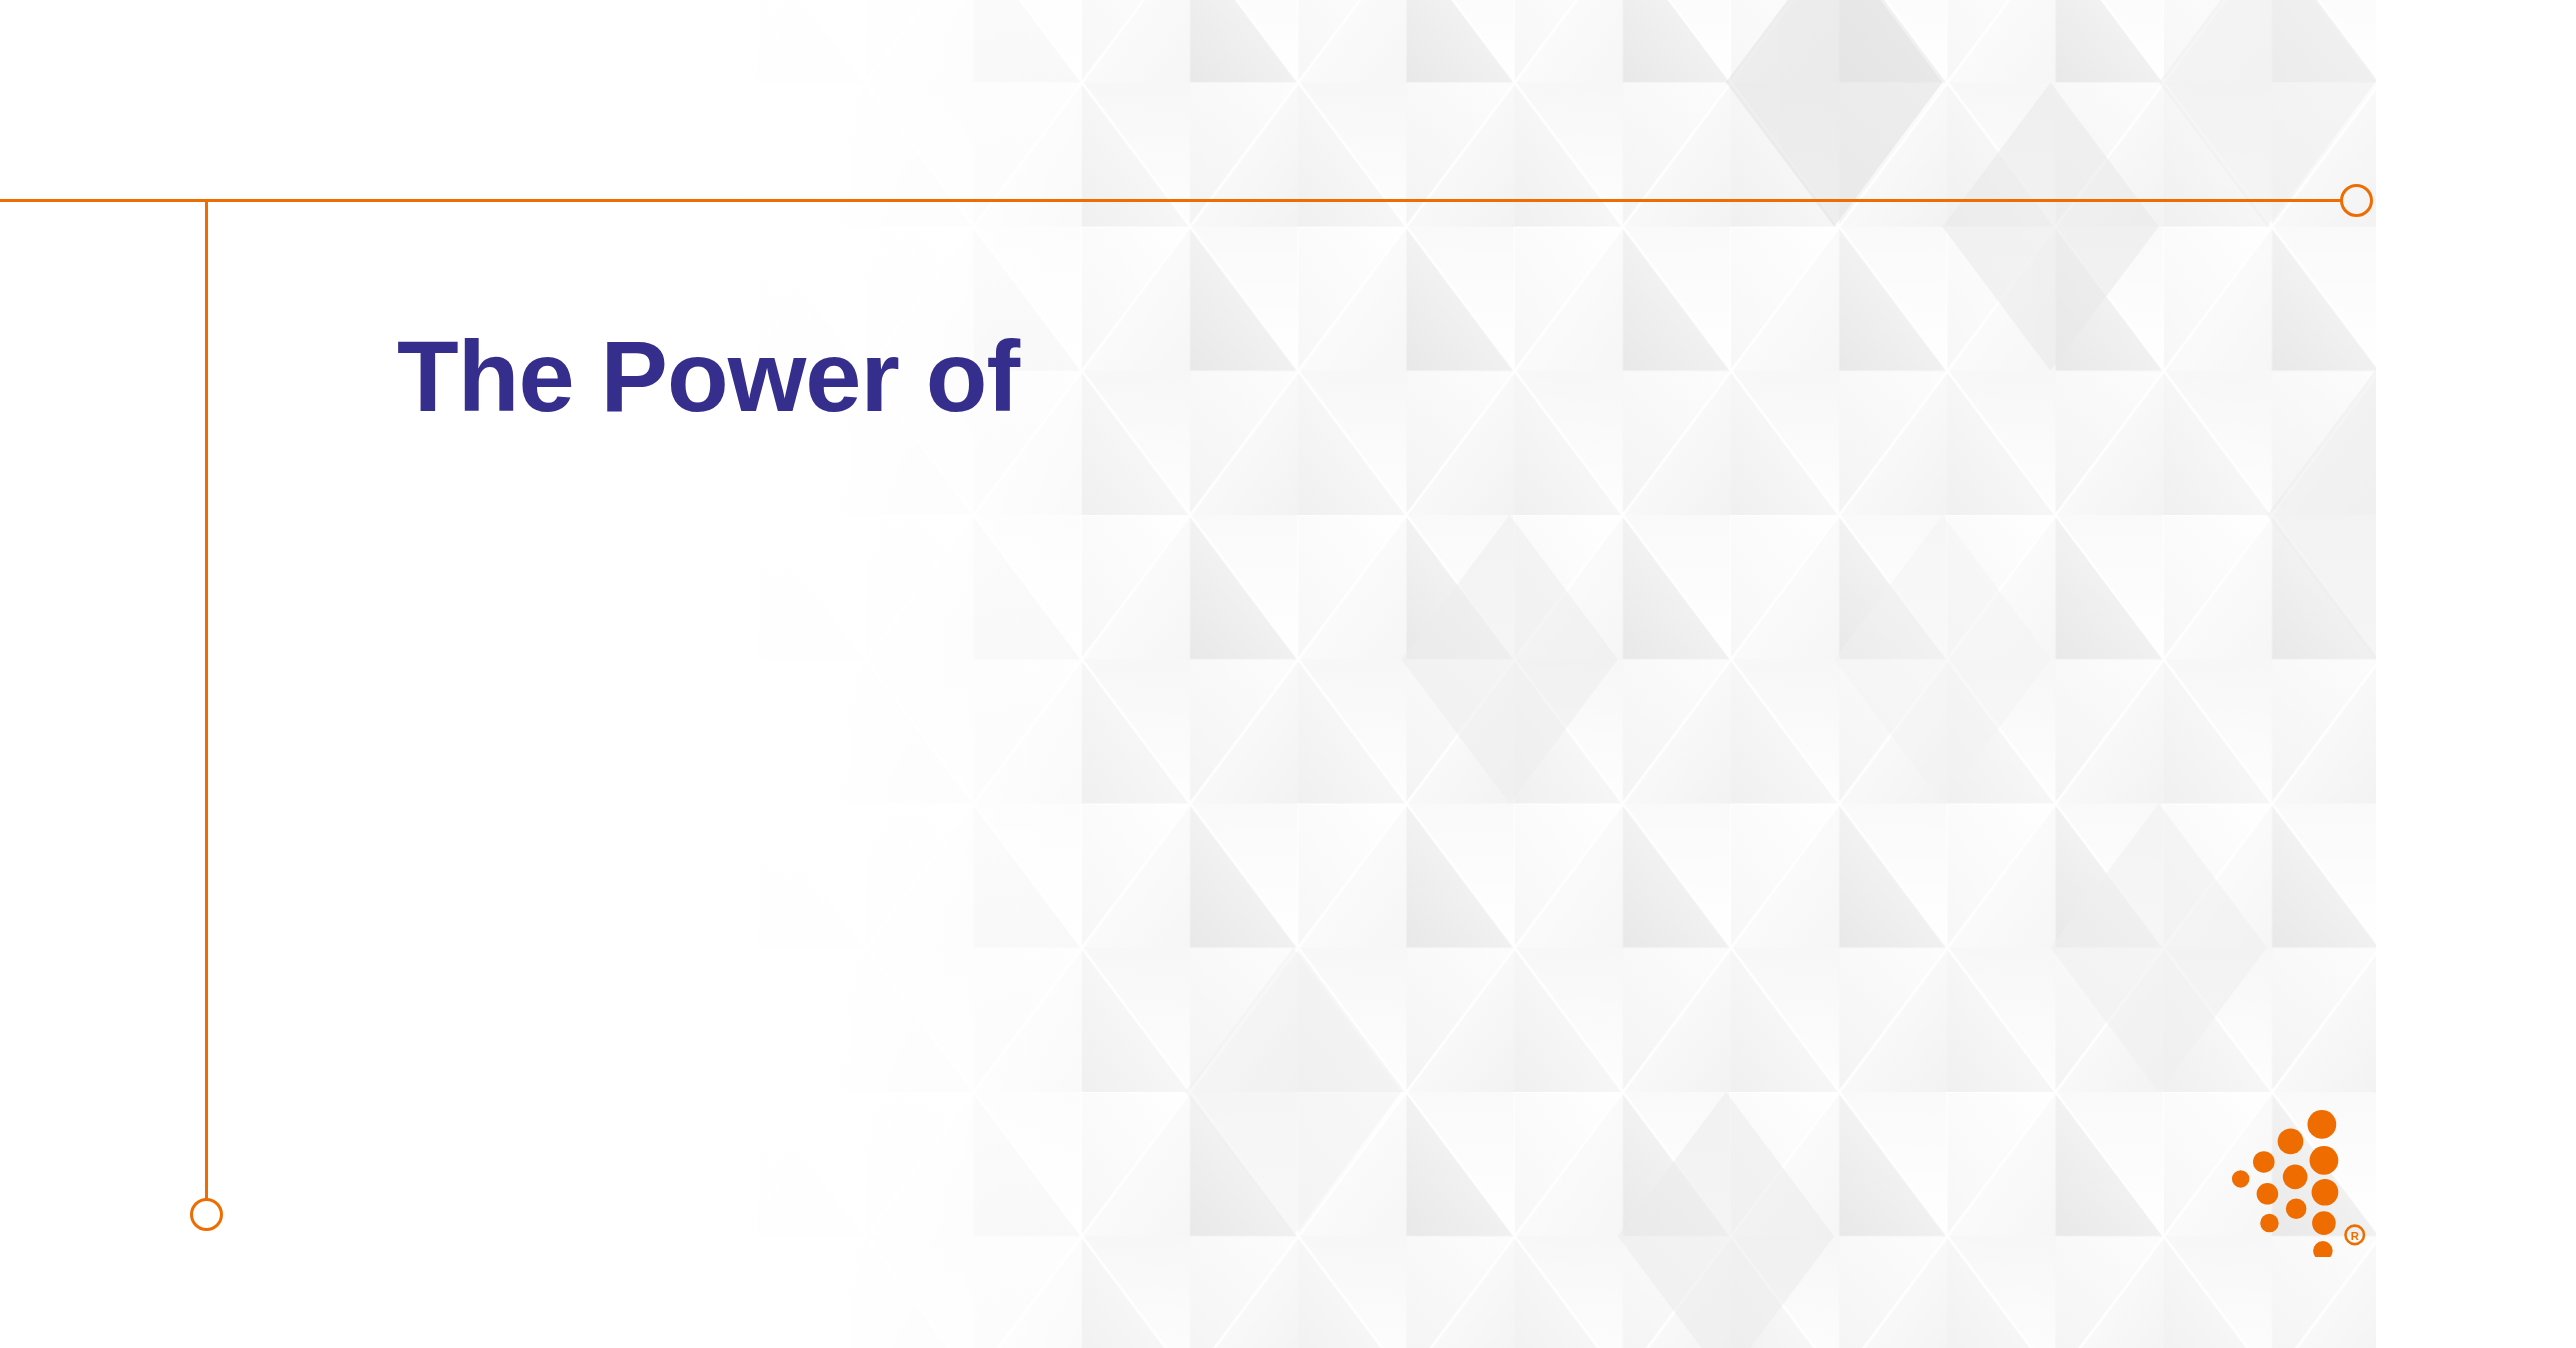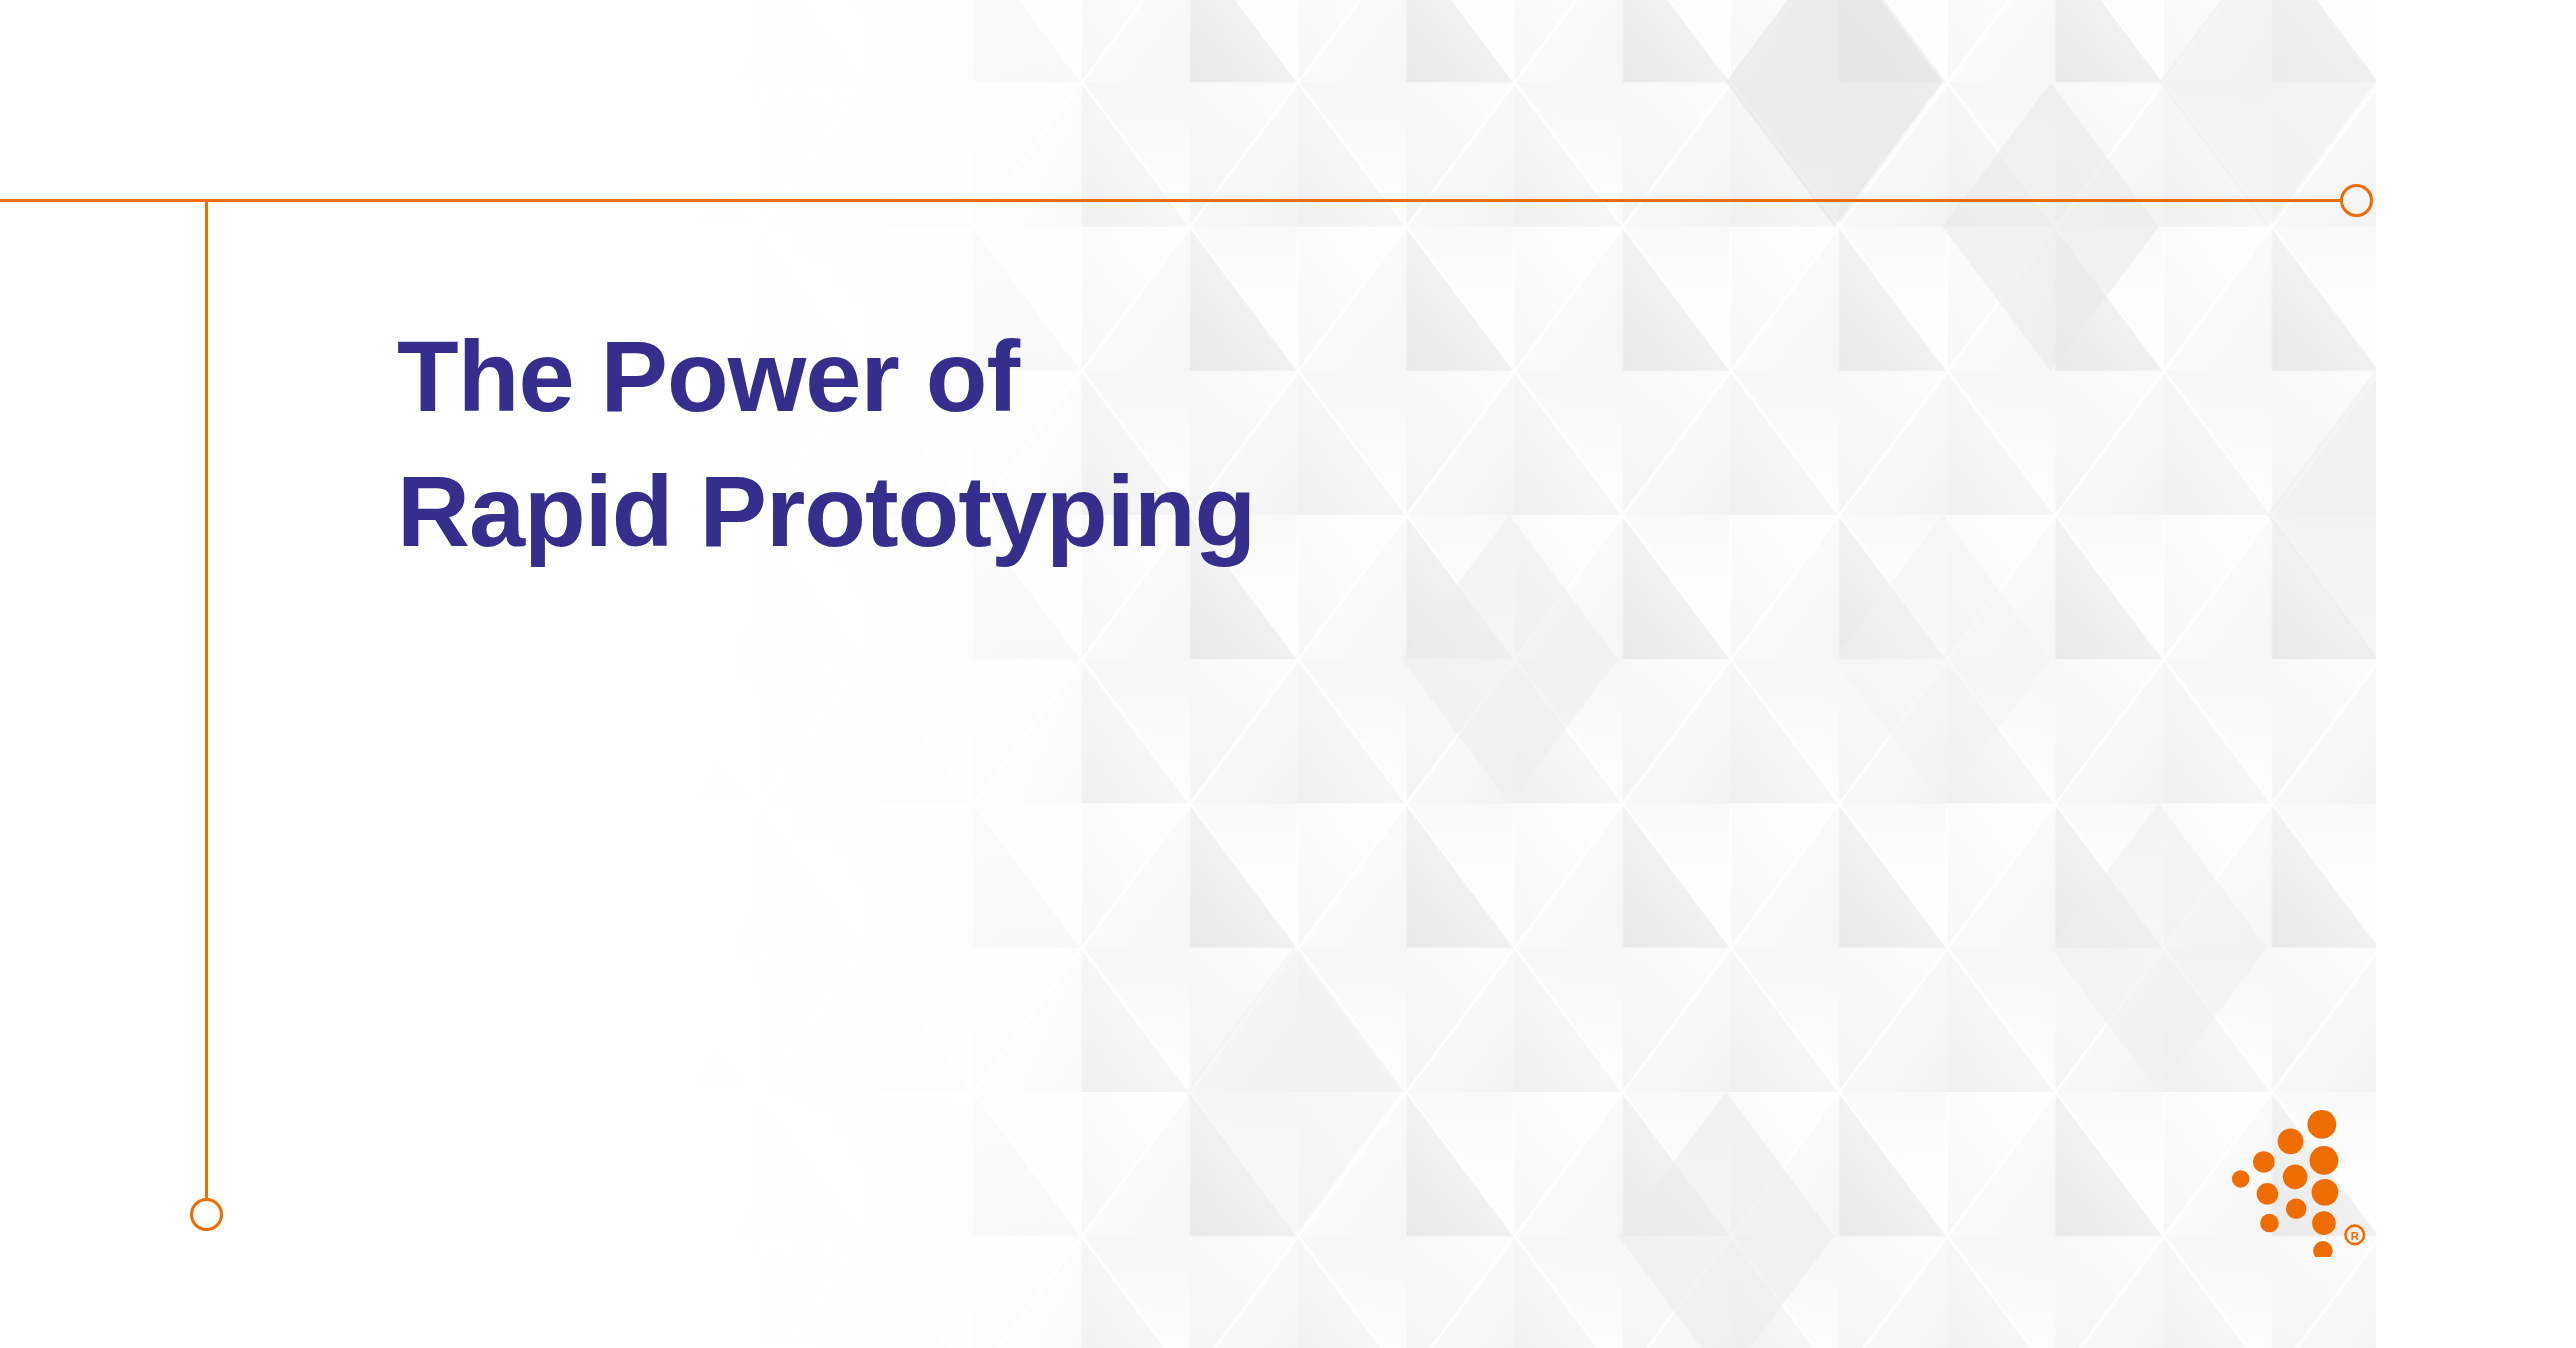--- a/index.html
+++ b/index.html
@@ -159,21 +159,20 @@
 
   <div class="bg-fade-left"></div>
 
   <div class="rule-h"></div>
   <div class="rule-v"></div>
   <div class="node-circle node-right"></div>
   <div class="node-circle node-bottom"></div>
 
   <h1 class="headline">
     <span class="ln">The Power of</span>
-    <span class="ln">Rapid Prototyping</span>
   </h1>
 
   <div class="logo">
     <svg viewBox="0 0 300 290" aria-hidden="true">
       <g fill="#EF6C00">
 
         <circle cx="18" cy="138" r="17"></circle>
         <circle cx="63" cy="105" r="21"></circle>
         <circle cx="115" cy="65" r="25"></circle>
         <circle cx="176" cy="32" r="28"></circle>

